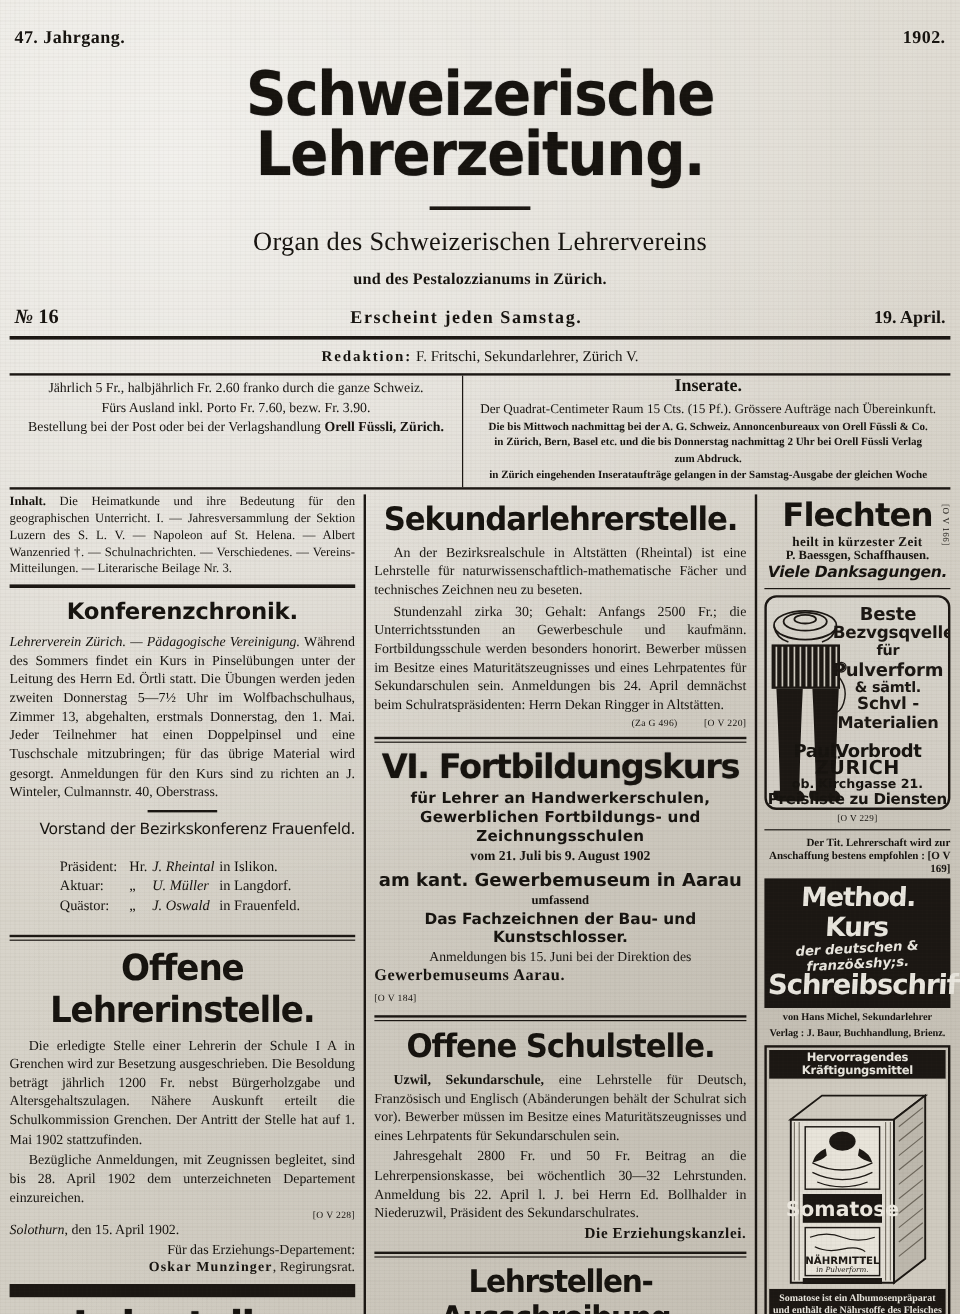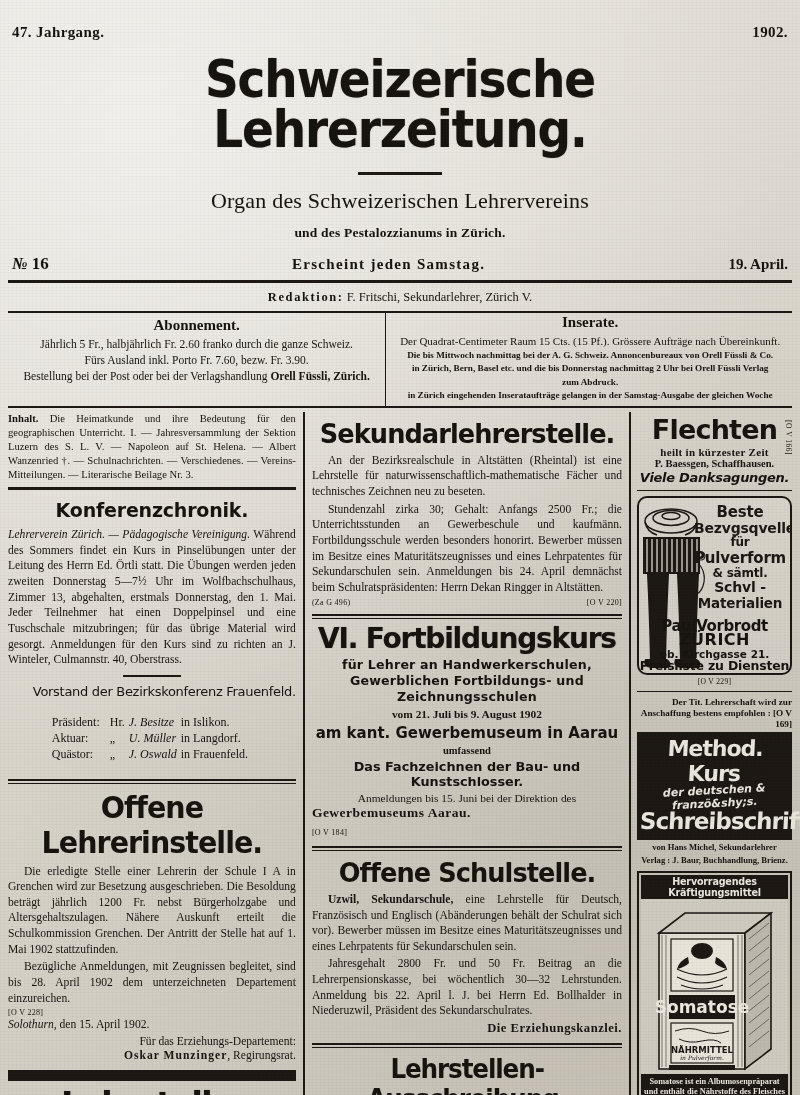--- a/index.html
+++ b/index.html
@@ -82,21 +82,21 @@
   .blackbar{height:11px;background:#1b1713;margin:8px 0 0 0;}
 
   h2.adtitle{font-family:"DejaVu Sans",sans-serif;font-weight:bold;text-align:center;
     font-size:30px;margin:6px 0 4px 0;letter-spacing:-1px;transform:scaleX(.95);}
   h2.adtitle.xl{font-size:27px;}
   h2.fat{font-family:"DejaVu Sans",sans-serif;font-weight:bold;text-align:center;
     font-size:33px;margin:4px 0 2px 0;letter-spacing:-1.5px;text-shadow:0 0 1px rgba(0,0,0,.5);}
 
   .sig{text-align:right;font-size:11.6px;margin:1px 0;}
   .code{font-size:8px;letter-spacing:.3px;}
-  .coderow{display:flex;justify-content:space-between;gap:38px;font-size:8px;margin-top:1px;}
+  .coderow{display:flex;justify-content:flex-end;gap:22px;font-size:8px;margin-top:1px;}
 
   
   .fb-h{font-family:"DejaVu Sans",sans-serif;font-weight:bold;text-align:center;
     font-size:28px;letter-spacing:-1.2px;margin:3px 0 2px 0;text-shadow:0 0 1px rgba(0,0,0,.5);}
   .fb-s1{font-family:"DejaVu Sans",sans-serif;font-weight:bold;text-align:center;
     font-size:12.6px;line-height:1.28;letter-spacing:.2px;}
   .fb-s2{text-align:center;font-size:11.4px;font-weight:bold;margin-top:3px;}
   .fb-s3{font-family:"DejaVu Sans",sans-serif;font-weight:bold;text-align:center;font-size:15px;margin-top:4px;}
   .fb-s4{text-align:center;font-size:10.5px;font-weight:bold;margin-top:3px;}
   .fb-s5{font-family:"DejaVu Sans",sans-serif;font-weight:bold;text-align:center;font-size:12.8px;margin-top:3px;}
@@ -170,21 +170,20 @@
 
   <div class="rule-thick"></div>
 
   <div class="redaktion">
     <b>Redaktion:</b>
     <span>F. Fritschi, Sekundarlehrer, Zürich V.</span>
   </div>
 
   <div class="abobar">
     <div class="abo">
-      <h4>Abonnement.</h4>
       <p>Jährlich 5 Fr., halbjährlich Fr. 2.60 franko durch die ganze Schweiz.</p>
       <p>Fürs Ausland inkl. Porto Fr. 7.60, bezw. Fr. 3.90.</p>
       <p>
         <span>Bestellung bei der Post oder bei der Verlagshandlung</span>
         <b>Orell Füssli, Zürich.</b>
       </p>
     </div>
     <div class="ins">
       <h4>Inserate.</h4>
       <p class="big">Der Quadrat-Centimeter Raum 15 Cts. (15 Pf.).  Grössere Aufträge nach Übereinkunft.</p>
@@ -211,21 +210,21 @@
       </p>
 
       <div class="dash"></div>
 
       <div class="vorstand">Vorstand der Bezirkskonferenz Frauenfeld.</div>
       <table class="offi">
         <tbody>
               <tr>
           <td class="r">Präsident:</td>
           <td>Hr.</td>
-          <td class="it">J. Besitze</td>
+          <td class="it">J. Rheintal</td>
           <td>in Islikon.</td>
         </tr>
         <tr>
           <td class="r">Aktuar:</td>
           <td>„</td>
           <td class="it">U. Müller</td>
           <td>in Langdorf.</td>
         </tr>
         <tr>
           <td class="r">Quästor:</td>

